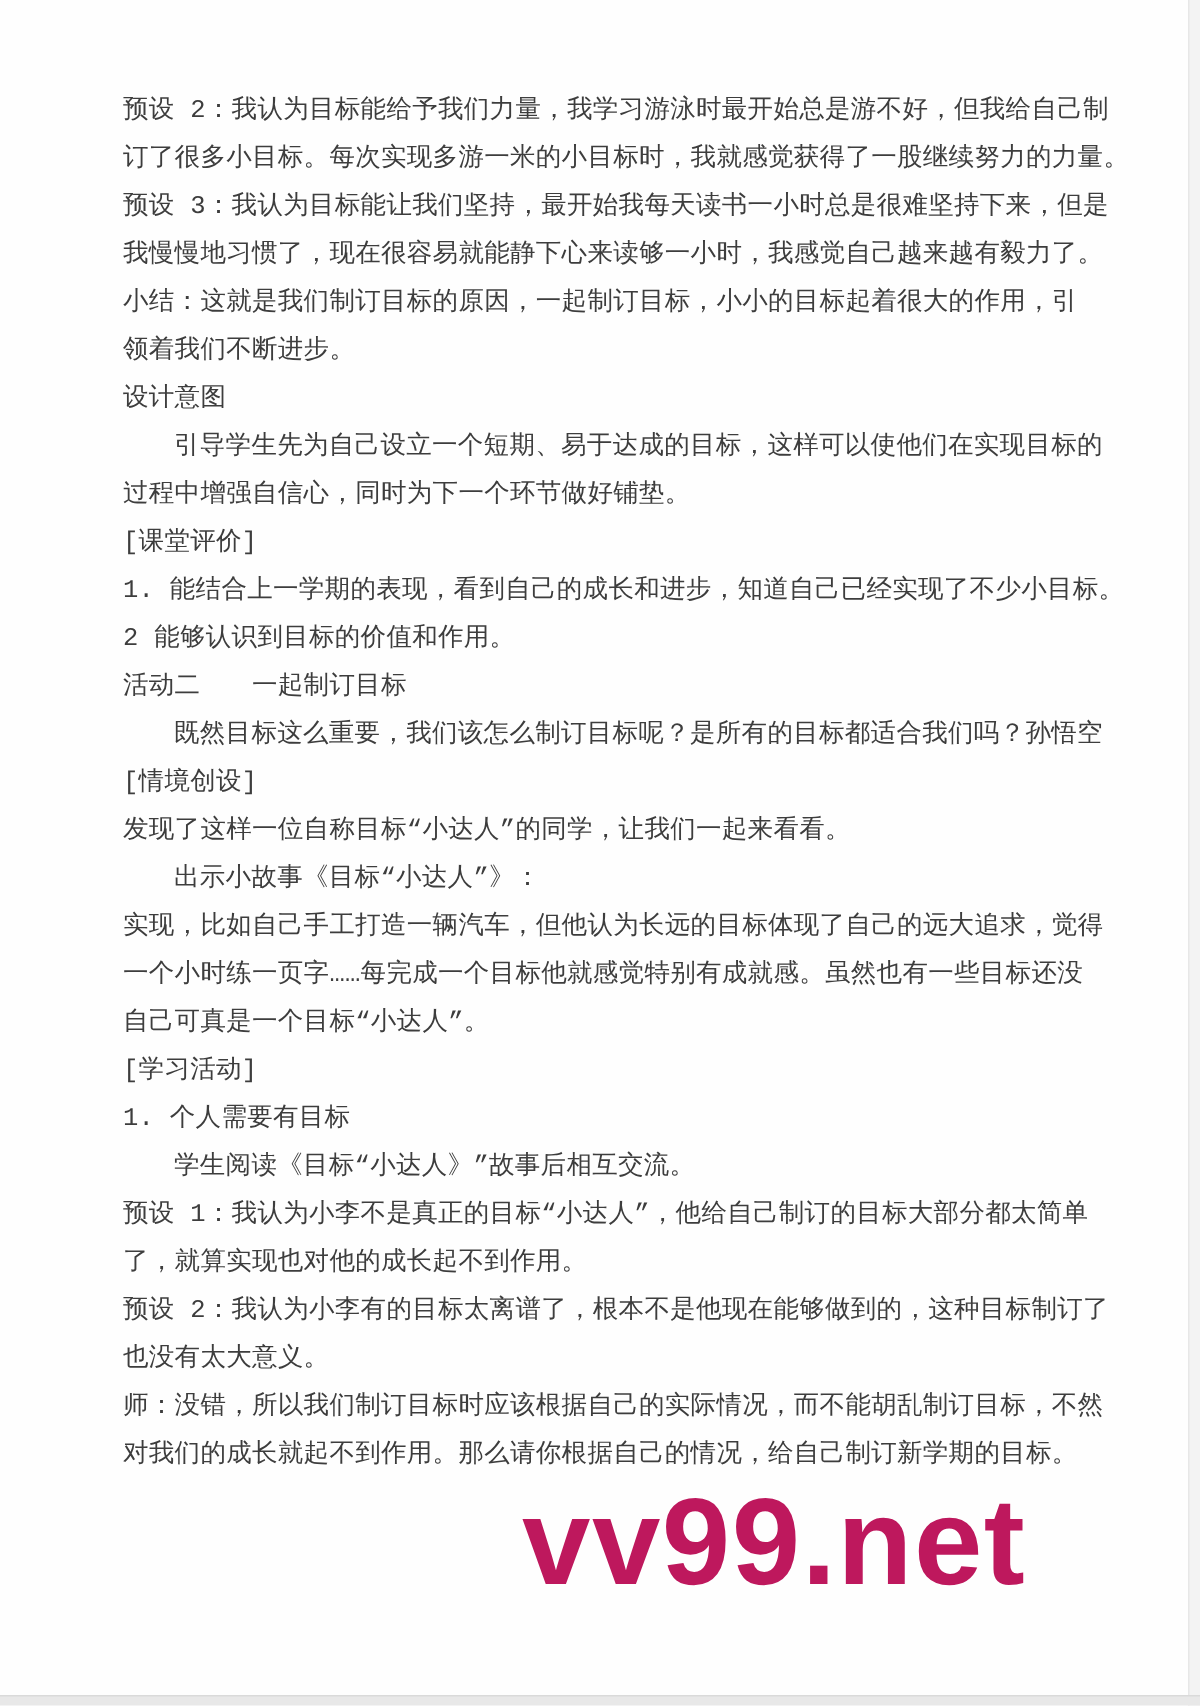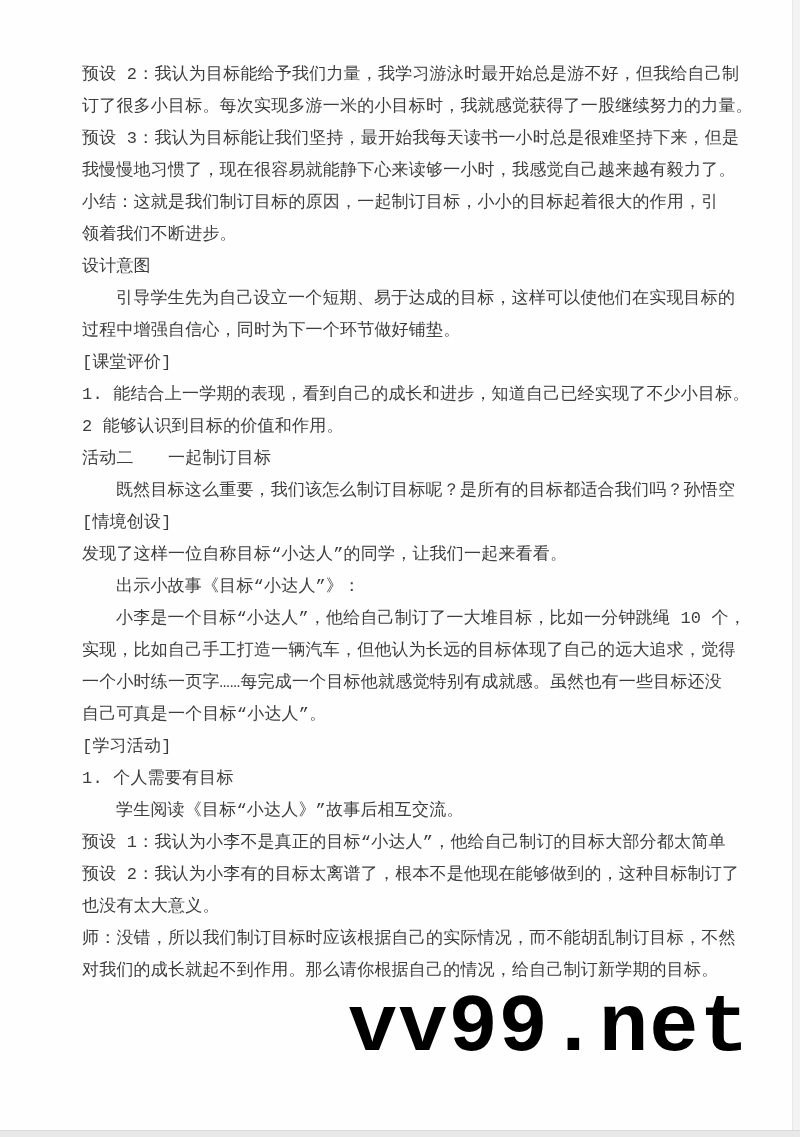--- a/index.html
+++ b/index.html
@@ -36,25 +36,25 @@
     font-family: Liberation Mono, monospace;
   }
   .line.indent {
     text-indent: 2em;
   }
   .watermark {
     position: absolute;
     left: 348px;
     top: 986px;
     z-index: 1;
-    font-family: Liberation Mono, monospace;
+    font-family: Liberation Sans, sans-serif;
     font-weight: 700;
     font-size: 82px;
     line-height: 86px;
-    color: #000000;
+    color: #be185d;
     letter-spacing: 1px;
     user-select: none;
   }
   .right-edge-strip {
     position: absolute;
     top: 0;
     right: 0;
     width: 7px;
     height: 100%;
     background: #f3f3f3;
@@ -90,28 +90,28 @@
     <div class="line indent">引导学生先为自己设立一个短期、易于达成的目标，这样可以使他们在实现目标的</div>
     <div class="line">过程中增强自信心，同时为下一个环节做好铺垫。</div>
     <div class="line">[课堂评价]</div>
     <div class="line">1. 能结合上一学期的表现，看到自己的成长和进步，知道自己已经实现了不少小目标。</div>
     <div class="line">2 能够认识到目标的价值和作用。</div>
     <div class="line">活动二　　一起制订目标</div>
     <div class="line indent">既然目标这么重要，我们该怎么制订目标呢？是所有的目标都适合我们吗？孙悟空</div>
     <div class="line">[情境创设]</div>
     <div class="line">发现了这样一位自称目标“小达人”的同学，让我们一起来看看。</div>
     <div class="line indent">出示小故事《目标“小达人”》：</div>
-    <div class="line indent">小李是一个目标“小达人”，他给自己制订了一大堆目标，比如一分钟跳绳 10 个，</div>
     <div class="line">实现，比如自己手工打造一辆汽车，但他认为长远的目标体现了自己的远大追求，觉得</div>
     <div class="line">一个小时练一页字……每完成一个目标他就感觉特别有成就感。虽然也有一些目标还没</div>
     <div class="line">自己可真是一个目标“小达人”。</div>
     <div class="line">[学习活动]</div>
     <div class="line">1. 个人需要有目标</div>
     <div class="line indent">学生阅读《目标“小达人》”故事后相互交流。</div>
     <div class="line">预设 1：我认为小李不是真正的目标“小达人”，他给自己制订的目标大部分都太简单</div>
+    <div class="line">了，就算实现也对他的成长起不到作用。</div>
     <div class="line">预设 2：我认为小李有的目标太离谱了，根本不是他现在能够做到的，这种目标制订了</div>
     <div class="line">也没有太大意义。</div>
     <div class="line">师：没错，所以我们制订目标时应该根据自己的实际情况，而不能胡乱制订目标，不然</div>
     <div class="line">对我们的成长就起不到作用。那么请你根据自己的情况，给自己制订新学期的目标。</div>
   </div>
 
   <div class="right-edge-strip"></div>
   <div class="bottom-bar"></div>
 
 </div>

